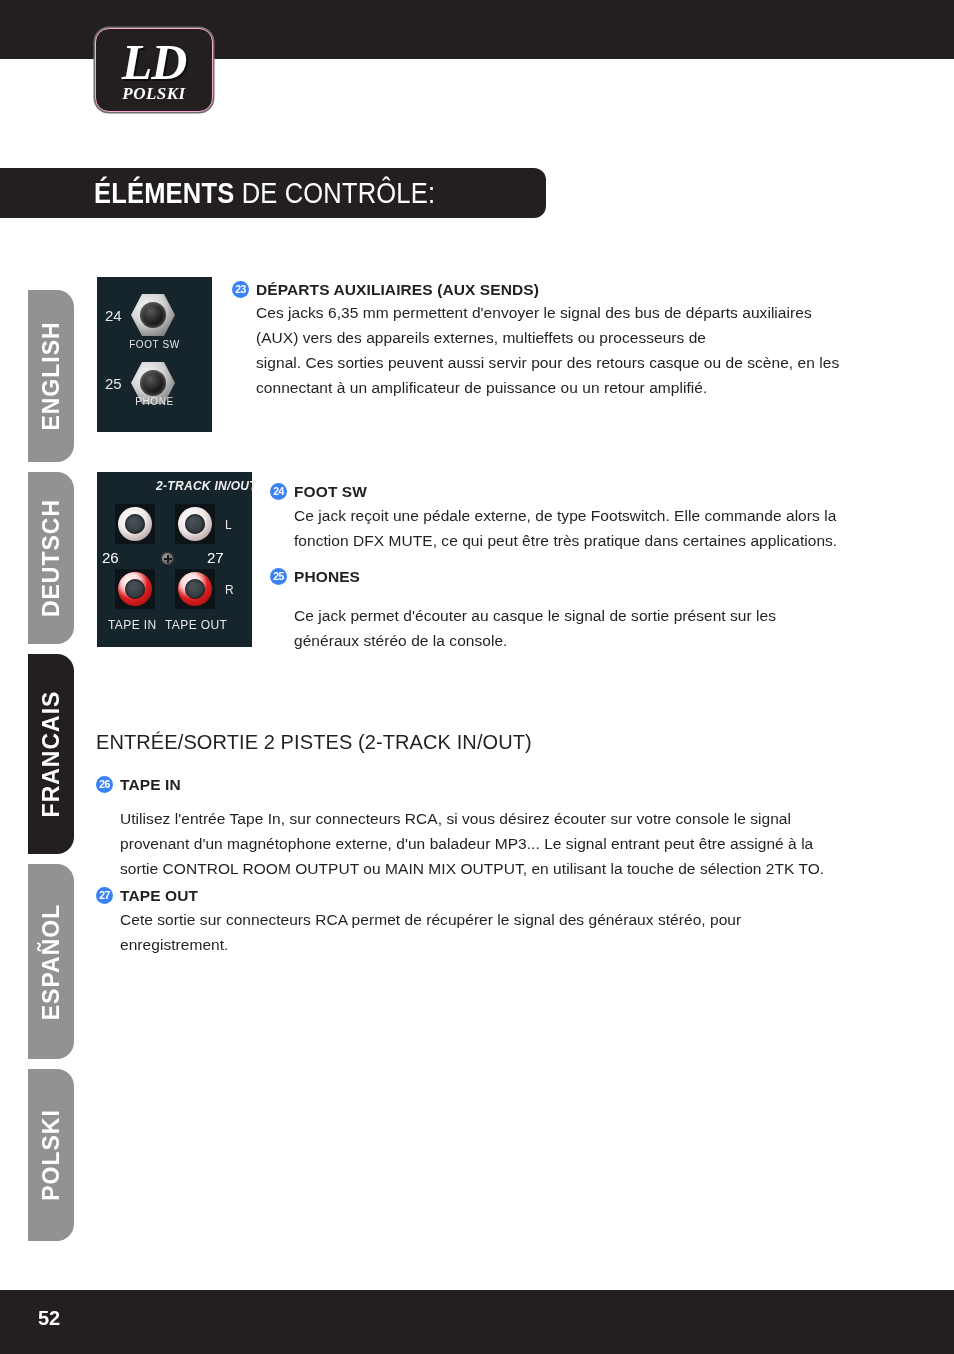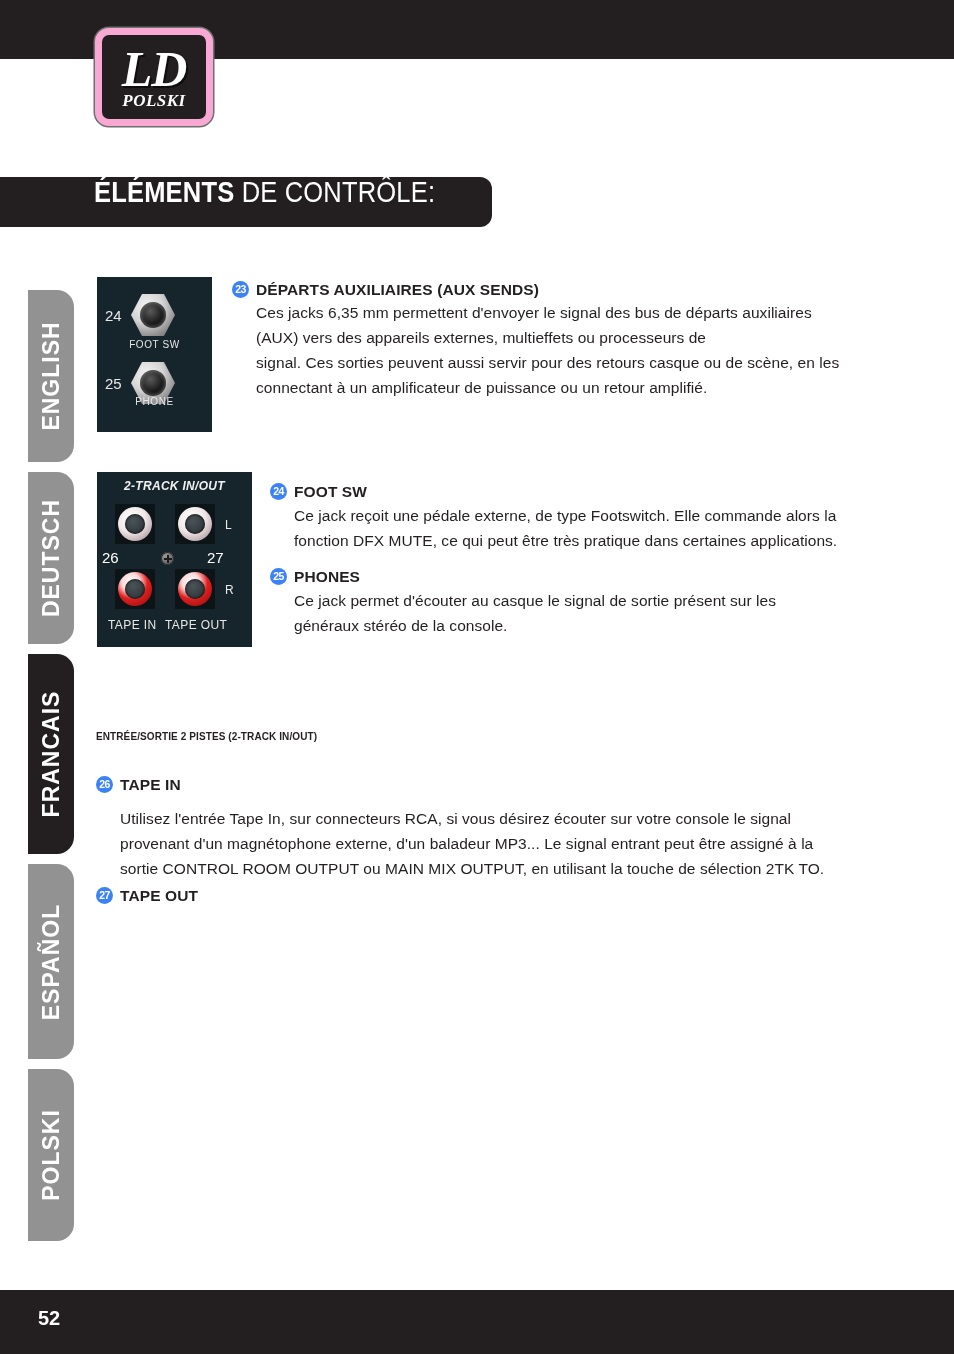--- a/index.html
+++ b/index.html
@@ -21,23 +21,23 @@
     position: absolute;
     left: 0; top: 0;
     width: 954px; height: 59px;
     background: #231f20;
   }
 
   
   .logo {
     position: absolute;
     left: 95px; top: 28px;
-    width: 118px; height: 98px;
+    width: 118px; height: 84px;
     background: #231f20;
-    border: 7px solid #f9a8d4;
+    border: 1px solid #f9a8d4;
     border-radius: 14px;
     box-sizing: border-box;
     box-shadow: 0 0 0 1.5px #6f6f6f;
     display: flex;
     flex-direction: column;
     align-items: center;
     justify-content: center;
     overflow: hidden;
   }
   .logo-ld {
@@ -58,27 +58,27 @@
     font-style: italic;
     font-size: 17px;
     line-height: 20px;
     letter-spacing: 0.5px;
     margin-top: -2px;
   }
 
   
   .title-bar {
     position: absolute;
-    left: 0; top: 177px;
-    width: 492px; height: 50px;
+    left: 0; top: 168px;
+    width: 546px; height: 50px;
     background: #231f20;
     border-top-right-radius: 12px;
     border-bottom-right-radius: 12px;
     display: flex;
-    align-items: flex-start;
+    align-items: center;
   }
   .title-text {
     margin-left: 94px;
     color: #ffffff;
     font-size: 29px;
     line-height: 30px;
     letter-spacing: 0.2px;
     white-space: nowrap;
     transform: scaleX(0.88);
     transform-origin: left center;
@@ -173,20 +173,21 @@
   
   .rca-title {
     position: absolute;
     top: 7px; left: 0; width: 100%;
     text-align: center;
     color: #f0f0f0;
     font-size: 12px;
     font-style: italic;
     font-weight: bold;
     letter-spacing: 0.3px;
+    padding-left: 32px;
   }
   .rca {
     position: absolute;
     width: 40px; height: 40px;
     background: #0d1418;
   }
   .rca .rim {
     position: absolute;
     left: 3px; top: 3px;
     width: 34px; height: 34px;
@@ -261,22 +262,22 @@
     white-space: nowrap;
   }
   .item-body {
     font-size: 15.5px;
     color: #231f20;
     line-height: 25px;
     letter-spacing: 0.05px;
   }
   .sec-head {
     position: absolute;
-    font-size: 10px;
-    font-weight: bold;
+    font-size: 20px;
+    font-weight: normal;
     color: #231f20;
     letter-spacing: 0.1px;
   }
 
   
   .footer {
     position: absolute;
     left: 0; bottom: 0;
     width: 954px; height: 64px;
     background: #231f20;
@@ -389,35 +390,36 @@
     <span class="item-title">FOOT SW</span>
   </div>
   <div class="item-body" style="margin-left:24px; margin-top:1px;">Ce jack reçoit une pédale externe, de type Footswitch. Elle commande alors la fonction DFX MUTE, ce qui peut être très pratique dans certaines applications.</div>
 </div>
 
 <div class="item" style="left:270px; top:566px; width:572px;">
   <div class="item-head">
     <span class="badge">25</span>
     <span class="item-title">PHONES</span>
   </div>
-  <div class="item-body" style="margin-left:24px; margin-top:1px;">Ce jack permet d'écouter au casque le signal de sortie présent sur les généraux stéréo de la console.</div>
+  <div class="item-body" style="margin-left:24px; margin-top:16px;">Ce jack permet d'écouter au casque le signal de sortie présent sur les généraux stéréo de la console.</div>
 </div>
 
 <div class="sec-head" style="left:96px; top:731px;">ENTRÉE/SORTIE 2 PISTES (2-TRACK IN/OUT)</div>
 
 <div class="item" style="left:96px; top:774px; width:756px;">
   <div class="item-head">
     <span class="badge">26</span>
     <span class="item-title">TAPE IN</span>
   </div>
   <div class="item-body" style="margin-left:24px; margin-top:11px;">Utilisez l'entrée Tape In, sur connecteurs RCA, si vous désirez écouter sur votre console le signal provenant d'un magnétophone externe, d'un baladeur MP3... Le signal entrant peut être assigné à la sortie CONTROL ROOM OUTPUT ou MAIN MIX OUTPUT, en utilisant la touche de sélection 2TK TO.</div>
 </div>
 
 <div class="item" style="left:96px; top:885px; width:700px;">
   <div class="item-head">
     <span class="badge">27</span>
     <span class="item-title">TAPE OUT</span>
   </div>
+  <div class="item-body" style="margin-left:24px; margin-top:1px;">Cete sortie sur connecteurs RCA permet de récupérer le signal des généraux stéréo, pour enregistrement.</div>
 </div>
 
 <div class="footer">
   <div class="page-no">52</div>
 </div>
 
 </body></html>

